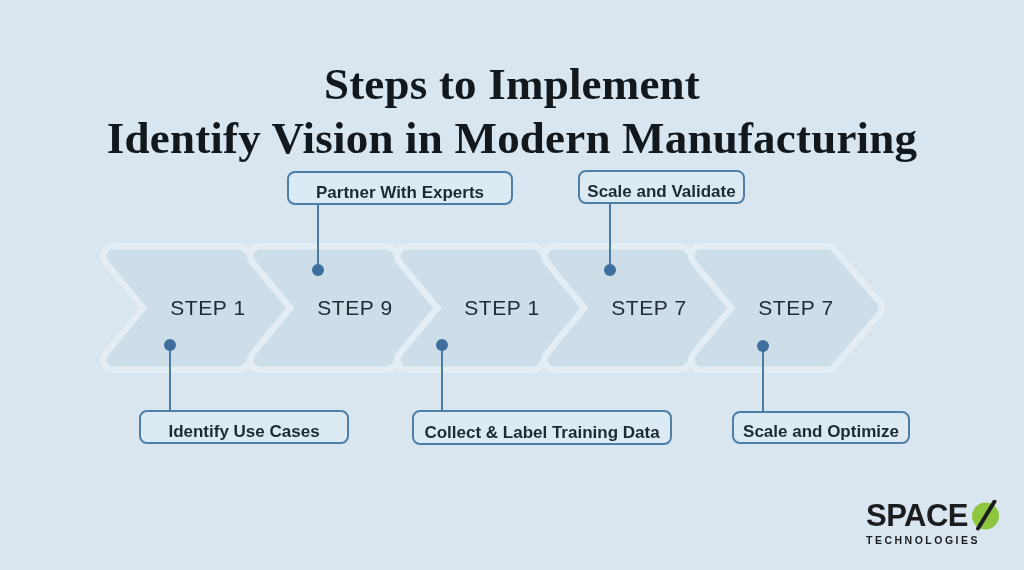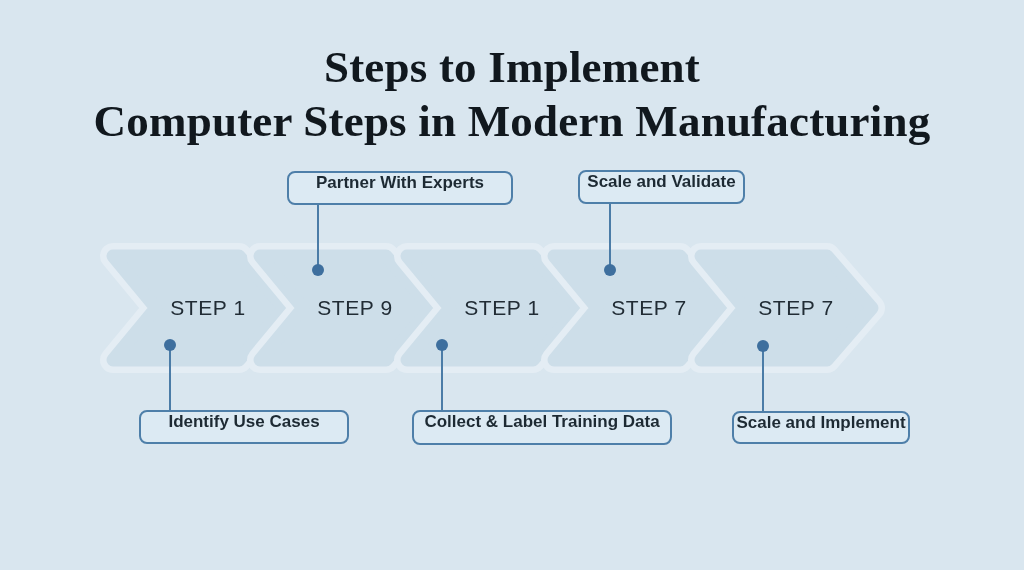--- a/index.html
+++ b/index.html
@@ -5,21 +5,21 @@
   html,body{margin:0;padding:0;}
   .canvas{
     position:relative;
     width:1024px;height:570px;
     background:#d9e6ef;
     overflow:hidden;
     font-family:"Liberation Sans", sans-serif;
   }
   
   .title{
-    position:absolute;left:0;top:40px;width:1024px;
+    position:absolute;left:0;top:57px;width:1024px;
     text-align:center;
     font-family:"Liberation Serif", serif;
     font-weight:600;
     font-size:45px;
     line-height:54px;
     color:#11181e;
     letter-spacing:0.2px;
   }
   
   .chev{position:absolute;top:242px;width:200px;height:132px;}
@@ -36,21 +36,21 @@
   .conn-dot{
     position:absolute;width:12px;height:12px;border-radius:50%;
     background:#3e6f9e;
   }
   
   .callout{
     position:absolute;
     background:#dceaf3;
     border:2px solid #4e7fa9;
     border-radius:8px;
-    display:flex;align-items:flex-start;justify-content:center;
+    display:flex;align-items:flex-end;justify-content:center;
     font-size:17px;font-weight:bold;color:#1d2a33;
     box-sizing:border-box;
     white-space:nowrap;
   }
   
   .logo{position:absolute;left:866px;top:500px;width:150px;}
   .logo-top{display:flex;align-items:center;}
   .logo-brand{
     font-size:31px;font-weight:800;letter-spacing:-0.5px;
     color:#1b1c1e;line-height:30px;
@@ -62,21 +62,21 @@
     color:#1b1c1e;
   }
 </style>
 </head>
 <body>
 
 <div class="canvas">
 
   <div class="title">
     <div>Steps to Implement</div>
-    <div>Computer Steps in Modern Manufacturing</div>
+    <div>Identify Vision in Modern Manufacturing</div>
   </div>
 
   <div class="chev" style="left:99px">
     <svg viewBox="0 0 200 132">
       <path class="halo" d="M14,14 L140,14 L185,66 L140,118 L14,118 L57,66 Z"></path>
       <path class="body" d="M14,14 L140,14 L185,66 L140,118 L14,118 L57,66 Z"></path>
     </svg>
     <div class="step-label">STEP 1</div>
   </div>
   <div class="chev" style="left:246px">
@@ -129,17 +129,27 @@
   <div class="callout" style="left:578px;top:170px;width:167px;height:34px">
     <span>Scale and Validate</span>
   </div>
   <div class="callout" style="left:412px;top:410px;width:260px;height:35px">
     <span>Collect &amp; Label Training Data</span>
   </div>
   <div class="callout" style="left:139px;top:410px;width:210px;height:34px">
     <span>Identify Use Cases</span>
   </div>
   <div class="callout" style="left:732px;top:411px;width:178px;height:33px">
-    <span>Scale and Implement</span>
+    <span>Scale and Optimize</span>
   </div>
 
+  <div class="logo">
+    <div class="logo-top">
+      <span class="logo-brand">SPACE</span>
+      <svg class="logo-o" width="31" height="31" viewBox="0 0 31 31">
+        <circle cx="15.5" cy="16" r="13.5" fill="#8dc63f"></circle>
+        <line x1="24.5" y1="1.5" x2="8" y2="28.5" stroke="#1b1c1e" stroke-width="4" stroke-linecap="round"></line>
+      </svg>
+    </div>
+    <div class="logo-sub">TECHNOLOGIES</div>
+  </div>
 
 </div>
 
 </body></html>

